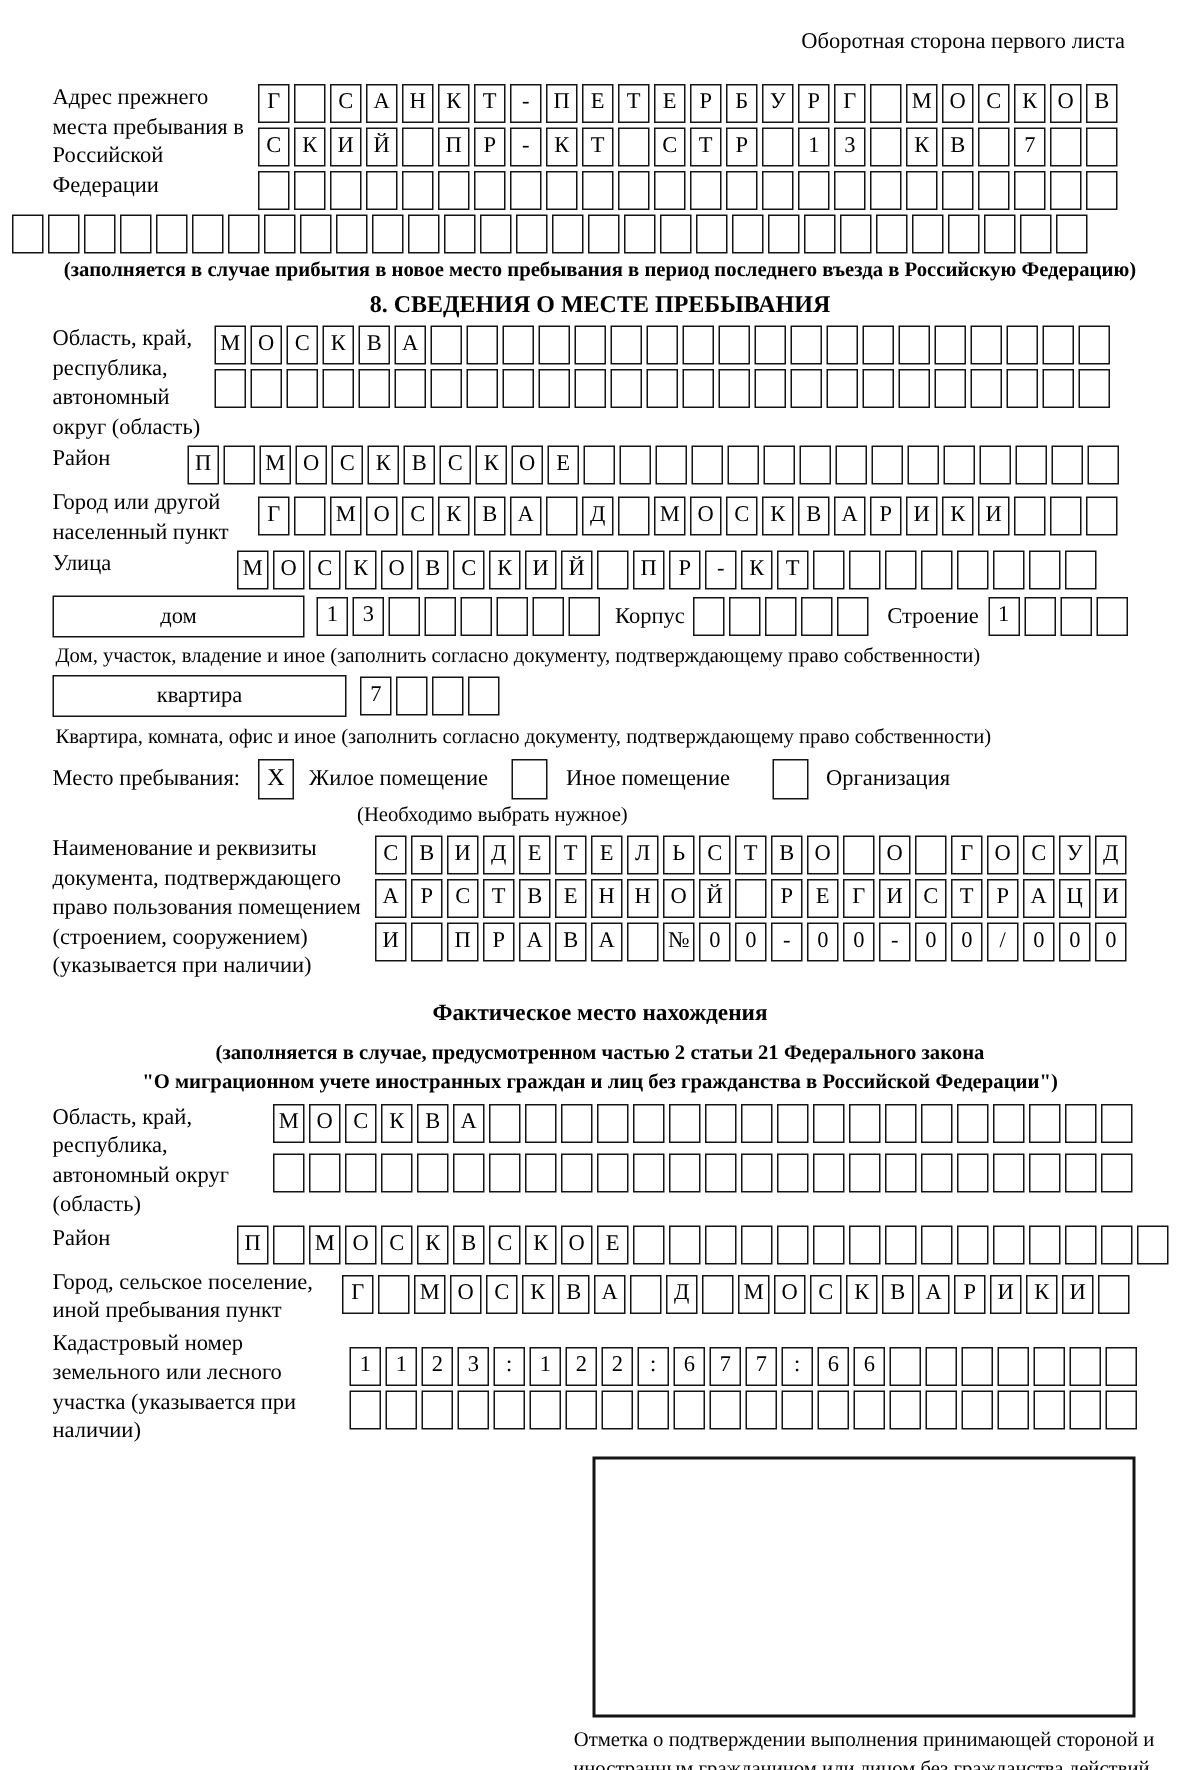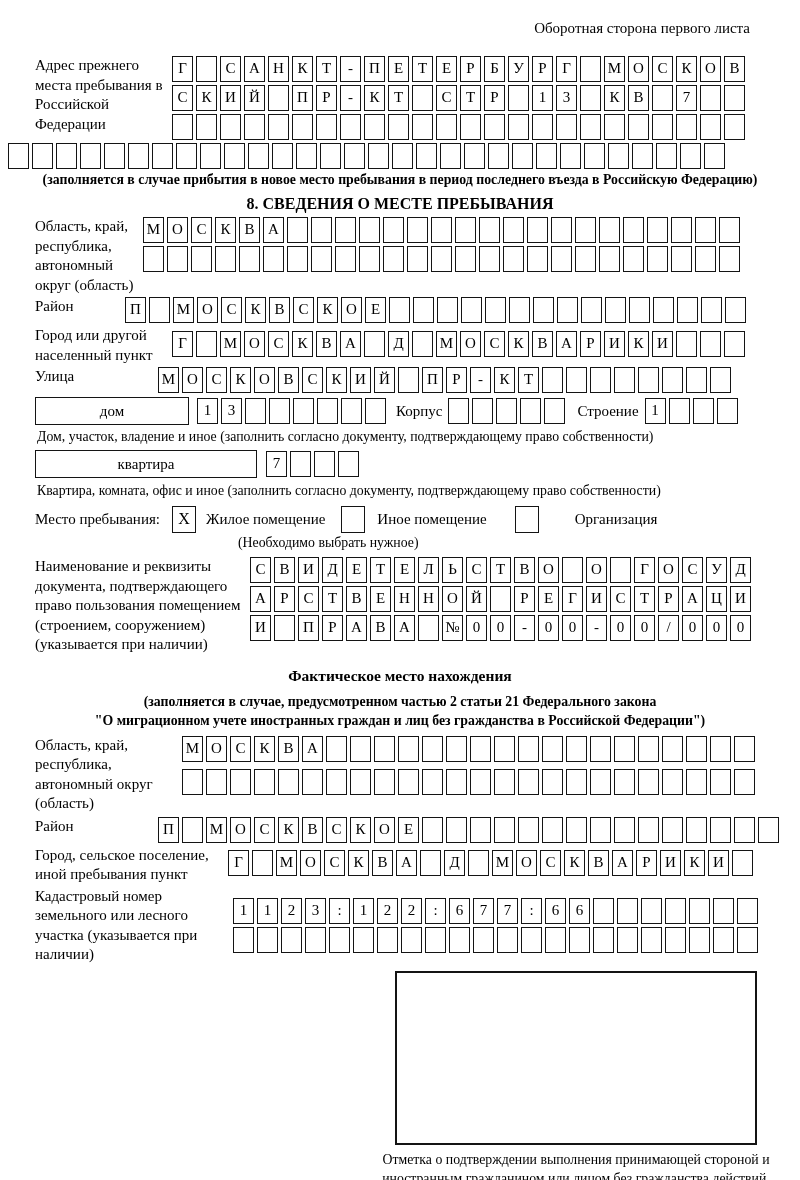--- a/index.html
+++ b/index.html
@@ -306,21 +306,21 @@
         <span class="cbox"></span>
         <span class="cbox"></span>
         <span class="cbox"></span>
         <span class="cbox"></span>
         <span class="cbox"></span>
         <span class="cbox"></span>
       </div>
   </div>
 
   <div class="row" style="margin:4px 0 0 35px">
-    <div class="widebox" style="width:154px">дом</div>
+    <div class="widebox" style="width:168px">дом</div>
     <div class="boxrow" style="margin-left:8px;margin-top:1px">
         <span class="cbox">1</span>
         <span class="cbox">3</span>
         <span class="cbox"></span>
         <span class="cbox"></span>
         <span class="cbox"></span>
         <span class="cbox"></span>
         <span class="cbox"></span>
         <span class="cbox"></span>
       </div>
@@ -336,38 +336,38 @@
     <div class="boxrow" style="margin-top:1px">
         <span class="cbox">1</span>
         <span class="cbox"></span>
         <span class="cbox"></span>
         <span class="cbox"></span>
       </div>
   </div>
   <div class="caption" style="margin:4px 0 0 37px">Дом, участок, владение и иное (заполнить согласно документу, подтверждающему право собственности)</div>
 
   <div class="row" style="margin:5px 0 0 35px">
-    <div class="widebox" style="width:222px">квартира</div>
+    <div class="widebox" style="width:196px">квартира</div>
     <div class="boxrow" style="margin-left:9px;margin-top:1px">
         <span class="cbox">7</span>
         <span class="cbox"></span>
         <span class="cbox"></span>
         <span class="cbox"></span>
       </div>
   </div>
   <div class="caption" style="margin:5px 0 0 37px">Квартира, комната, офис и иное (заполнить согласно документу, подтверждающему право собственности)</div>
 
   <div class="row" style="margin:7px 0 0 35px;align-items:center">
     <span class="lbl">Место пребывания:</span>
     <span class="chk" style="margin-left:12px">X</span>
     <span class="lbl" style="margin-left:10px">Жилое помещение</span>
     <span class="chk" style="margin-left:16px"></span>
     <span class="lbl" style="margin-left:12px">Иное помещение</span>
     <span class="chk" style="margin-left:28px"></span>
-    <span class="lbl" style="margin-left:36px">Организация</span>
+    <span class="lbl" style="margin-left:12px">Организация</span>
   </div>
   <div class="caption" style="margin:2px 0 0 238px">(Необходимо выбрать нужное)</div>
 
   <div class="row" style="margin:6px 0 0 35px">
     <div class="lbl" style="width:215px">Наименование и реквизиты документа, подтверждающего право пользования помещением (строением, сооружением) (указывается при наличии)</div>
     <div class="stack">
       <div class="boxrow">
           <span class="cbox">С</span>
           <span class="cbox">В</span>
           <span class="cbox">И</span>

